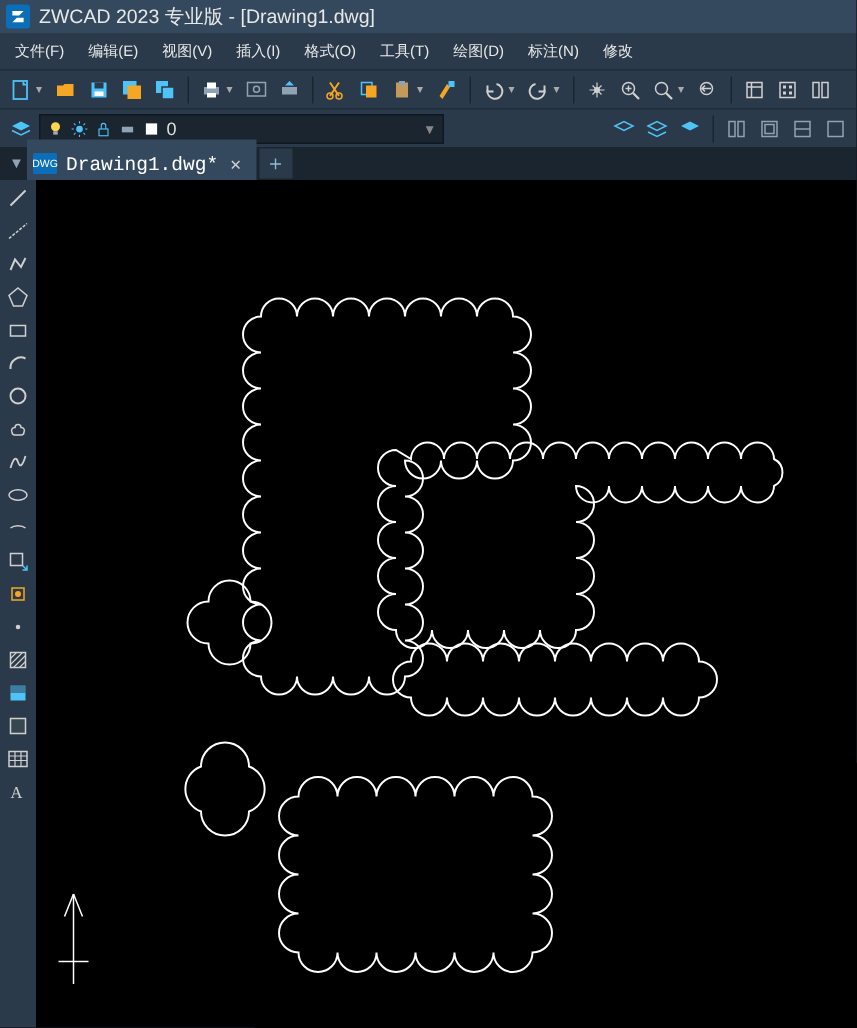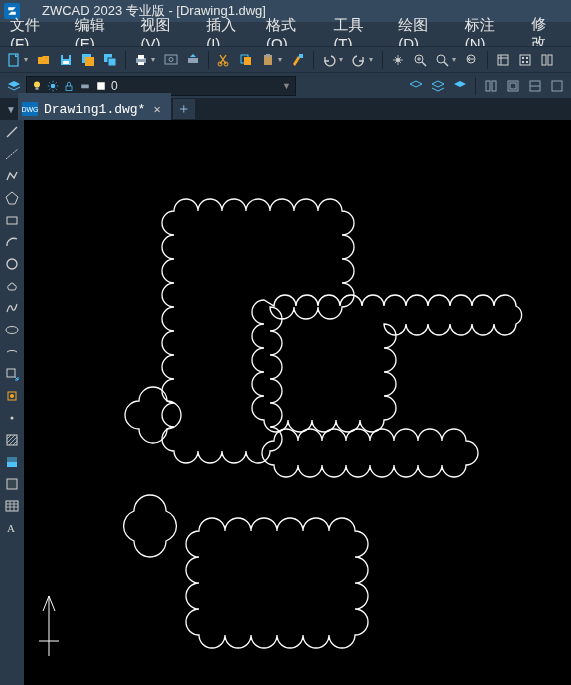--- a/index.html
+++ b/index.html
@@ -1,27 +1,27 @@
 <!DOCTYPE html>
 <html><head>
 <meta charset="utf-8">
 <style>
   * { box-sizing: border-box; margin: 0; padding: 0; user-select: none; }
   html, body { width: 571px; height: 685px; overflow: hidden; font-family: "Microsoft YaHei", "SimSun", sans-serif; font-size: 12px; }
   body { background: #2b3a4a; color: #d0d0d0; display: flex; flex-direction: column; }
 
   
-  .titlebar { height: 22px; background: #34495e; display: flex; align-items: center; padding: 0 4px; gap: 22px; }
+  .titlebar { height: 22px; background: #34495e; display: flex; align-items: center; padding: 0 4px; gap: 6px; }
   .titlebar .logo { width: 16px; height: 16px; background: #0a6fb8; border-radius: 2px; display:flex; align-items:center; justify-content:center; }
   .titlebar .logo svg { width:12px; height:12px; }
   .titlebar .title { color: #e8e8e8; font-size: 13px; }
 
   
   .menubar { height: 24px; background: #2b3a4a; display: flex; align-items: center; padding: 0 2px; }
-  .menubar .menu-item { padding: 3px 8px; color: #e8e8e8; font-size: 15px; cursor: default; }
+  .menubar .menu-item { padding: 3px 8px; color: #e8e8e8; font-size: 10px; cursor: default; }
 
   
   .toolbar { height: 26px; background: #2b3a4a; display: flex; align-items: center; padding: 0 4px; gap: 2px; border-top: 1px solid #1f2d3a; }
   .tbtn { width: 20px; height: 20px; display: flex; align-items: center; justify-content: center; cursor: default; border-radius: 2px; position:relative; }
   .tbtn svg { width: 16px; height: 16px; }
   .sep { width: 1px; height: 18px; background: #1a2530; margin: 0 3px; }
   .dropdown-arrow { width: 8px; font-size: 8px; color: #aaa; margin-left:-2px; }
 
   
   .layerbar { height: 26px; background: #2b3a4a; display: flex; align-items: center; padding: 0 4px; gap: 2px; border-top: 1px solid #1f2d3a; }

